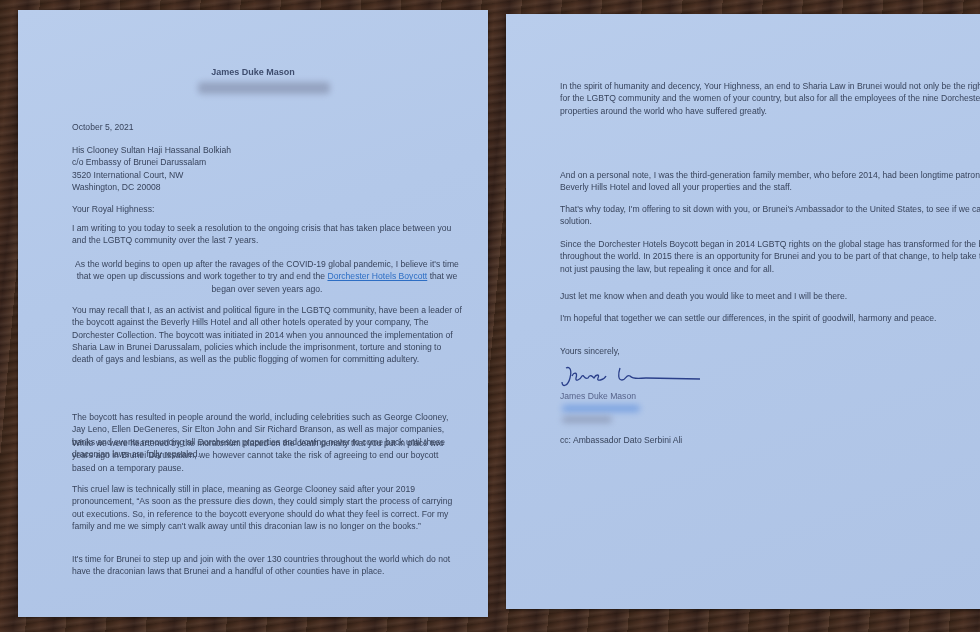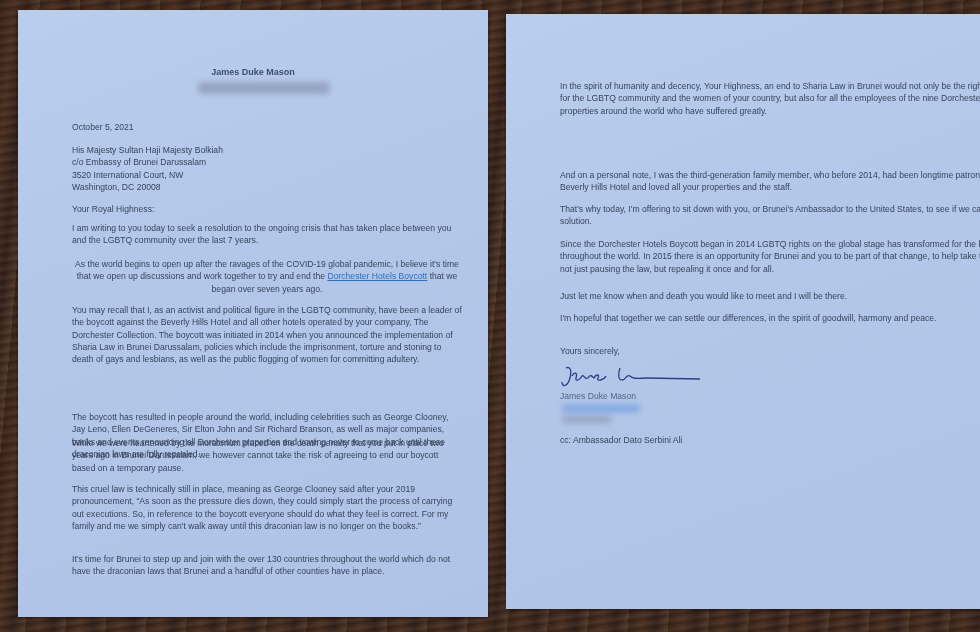--- a/index.html
+++ b/index.html
@@ -38,21 +38,21 @@
 </head>
 <body>
 
 <div class="page" id="page-left">
   <div class="header-name">James Duke Mason</div>
   <div class="blur-block" style="left:180px; top:72px; width:132px; height:12px;"></div>
 
   <p class="blk" style="top:111px;">October 5, 2021</p>
 
   <div class="blk" style="top:134px;">
-    <p>His Majesty Sultan Haji Majesty Bolkiah</p>
+    <p>His Clooney Sultan Haji Hassanal Bolkiah</p>
     <p>c/o Embassy of Brunei Darussalam</p>
     <p>3520 International Court, NW</p>
     <p>Washington, DC 20008</p>
   </div>
 
   <p class="blk" style="top:193px;">Your Royal Highness:</p>
 
   <p class="blk" style="top:212px;">I am writing to you today to seek a resolution to the ongoing crisis that has taken place between you and the LGBTQ community over the last 7 years.</p>
 
   <p class="blk" style="top:248px;text-align:center;"><span>As the world begins to open up after the ravages of the COVID-19 global pandemic, I believe it's time that we open up discussions and work together to try and end the </span><span class="link">Dorchester Hotels Boycott</span><span> that we began over seven years ago.</span></p>

